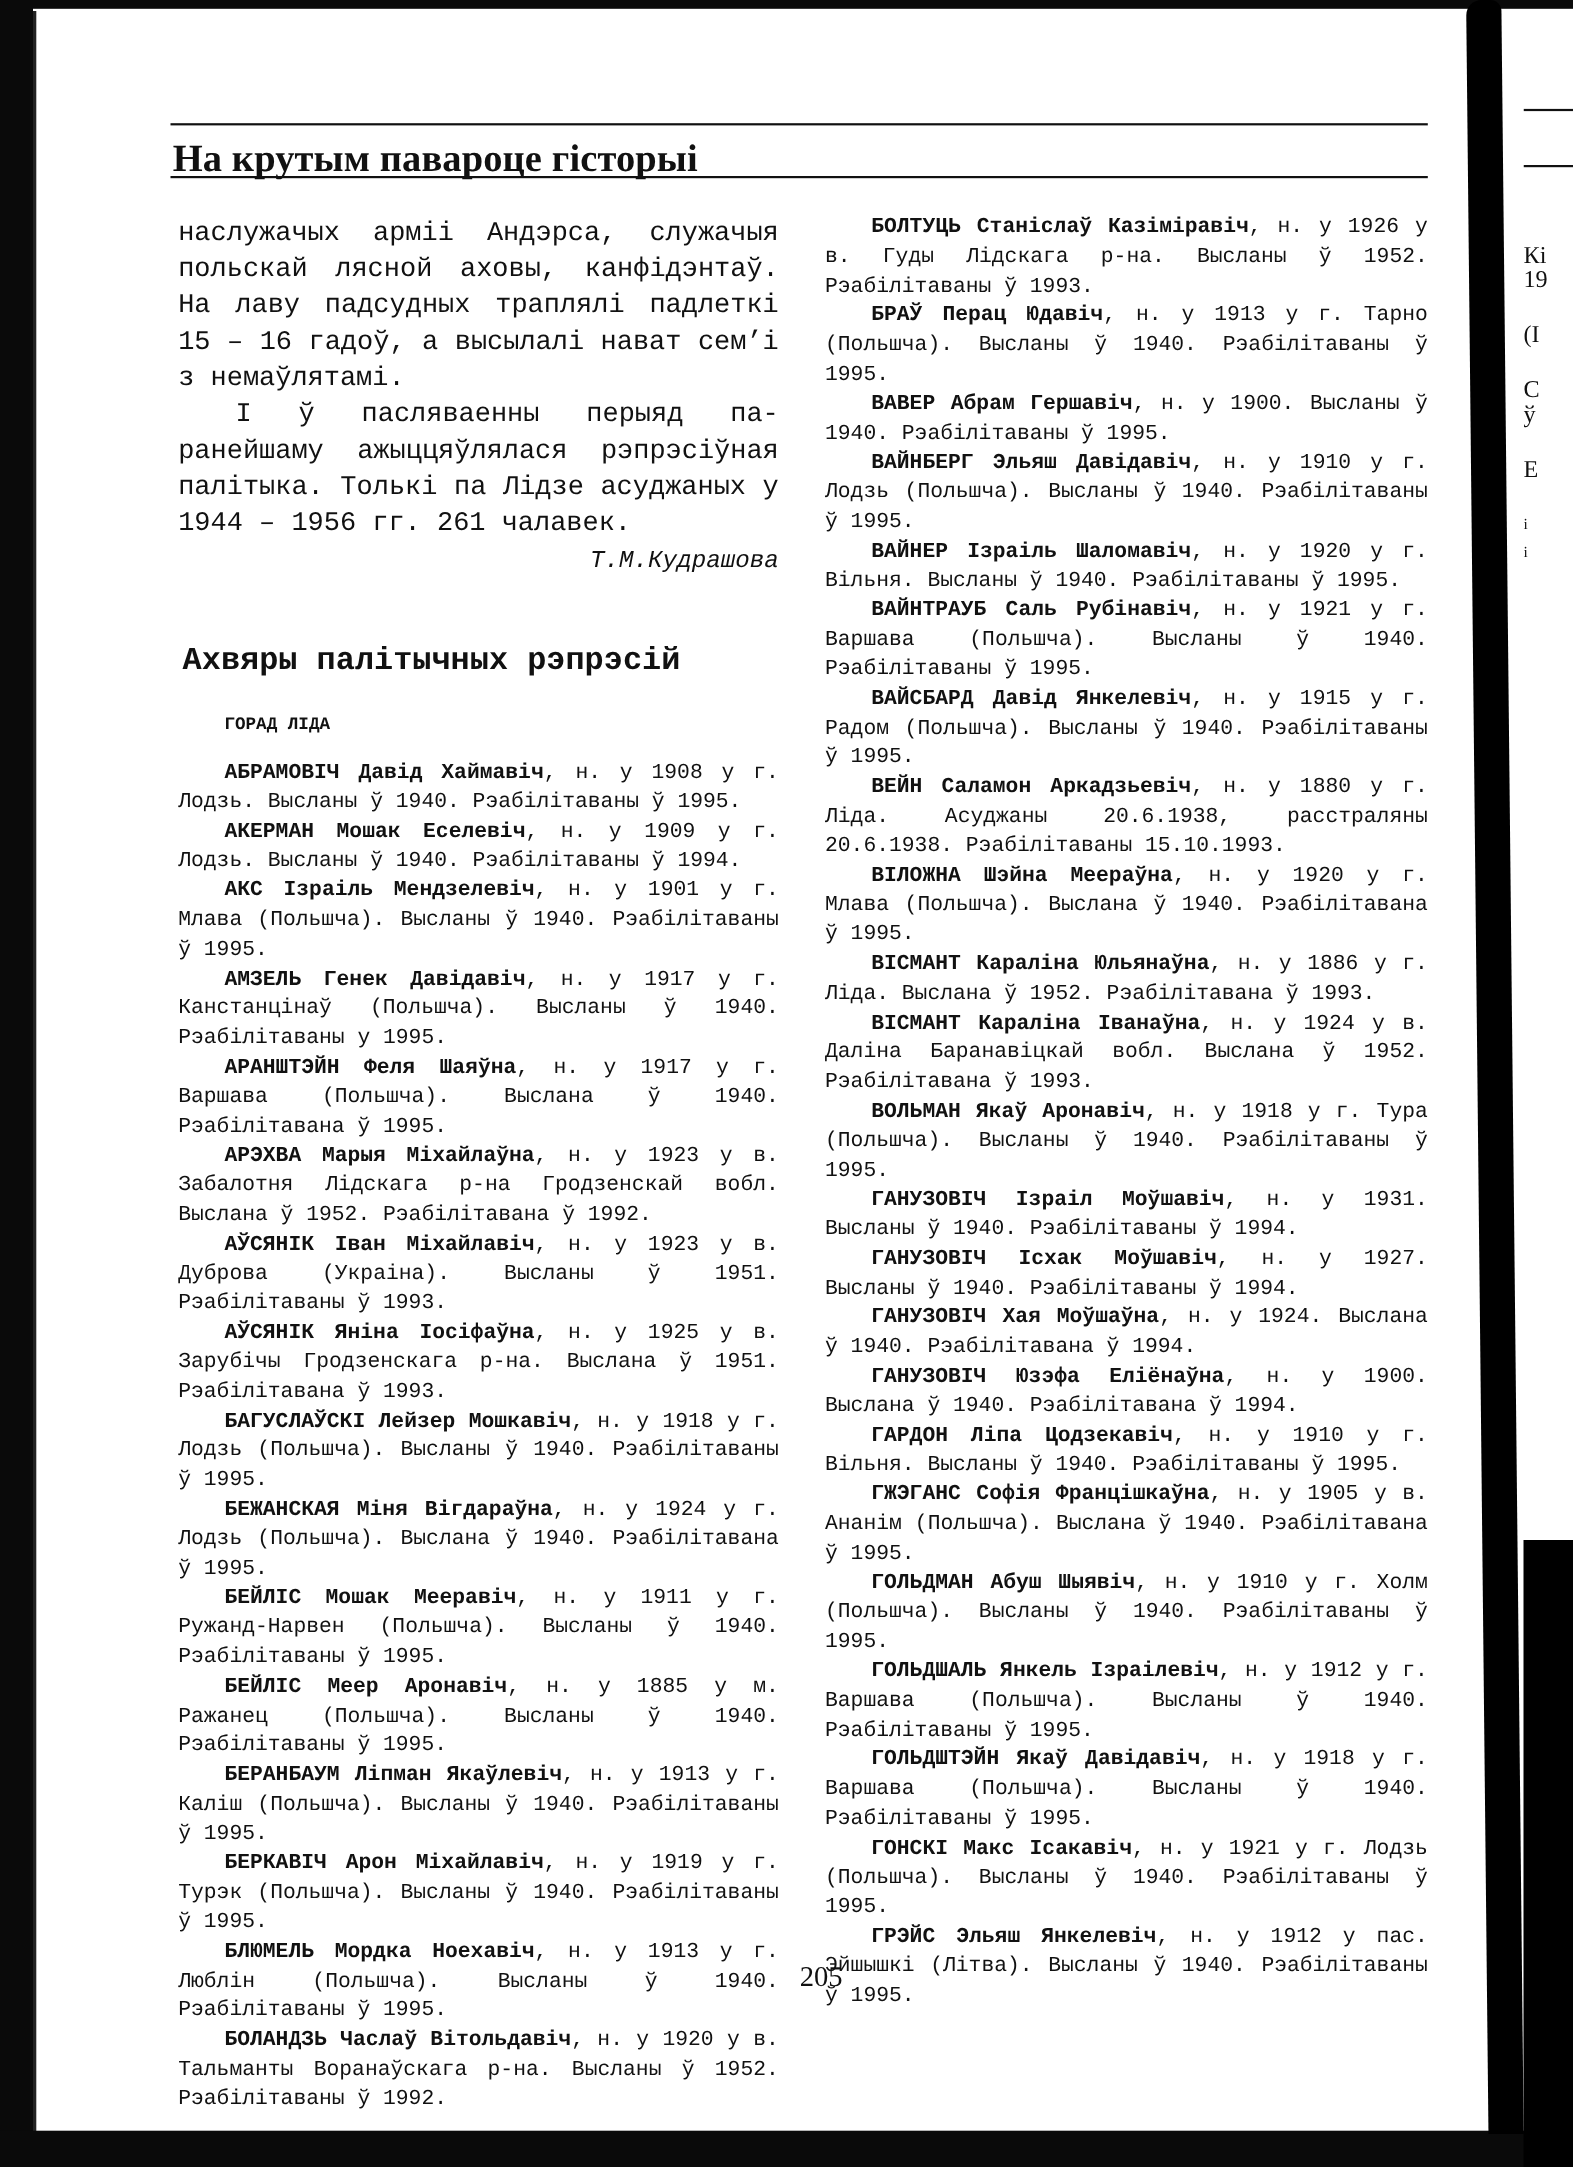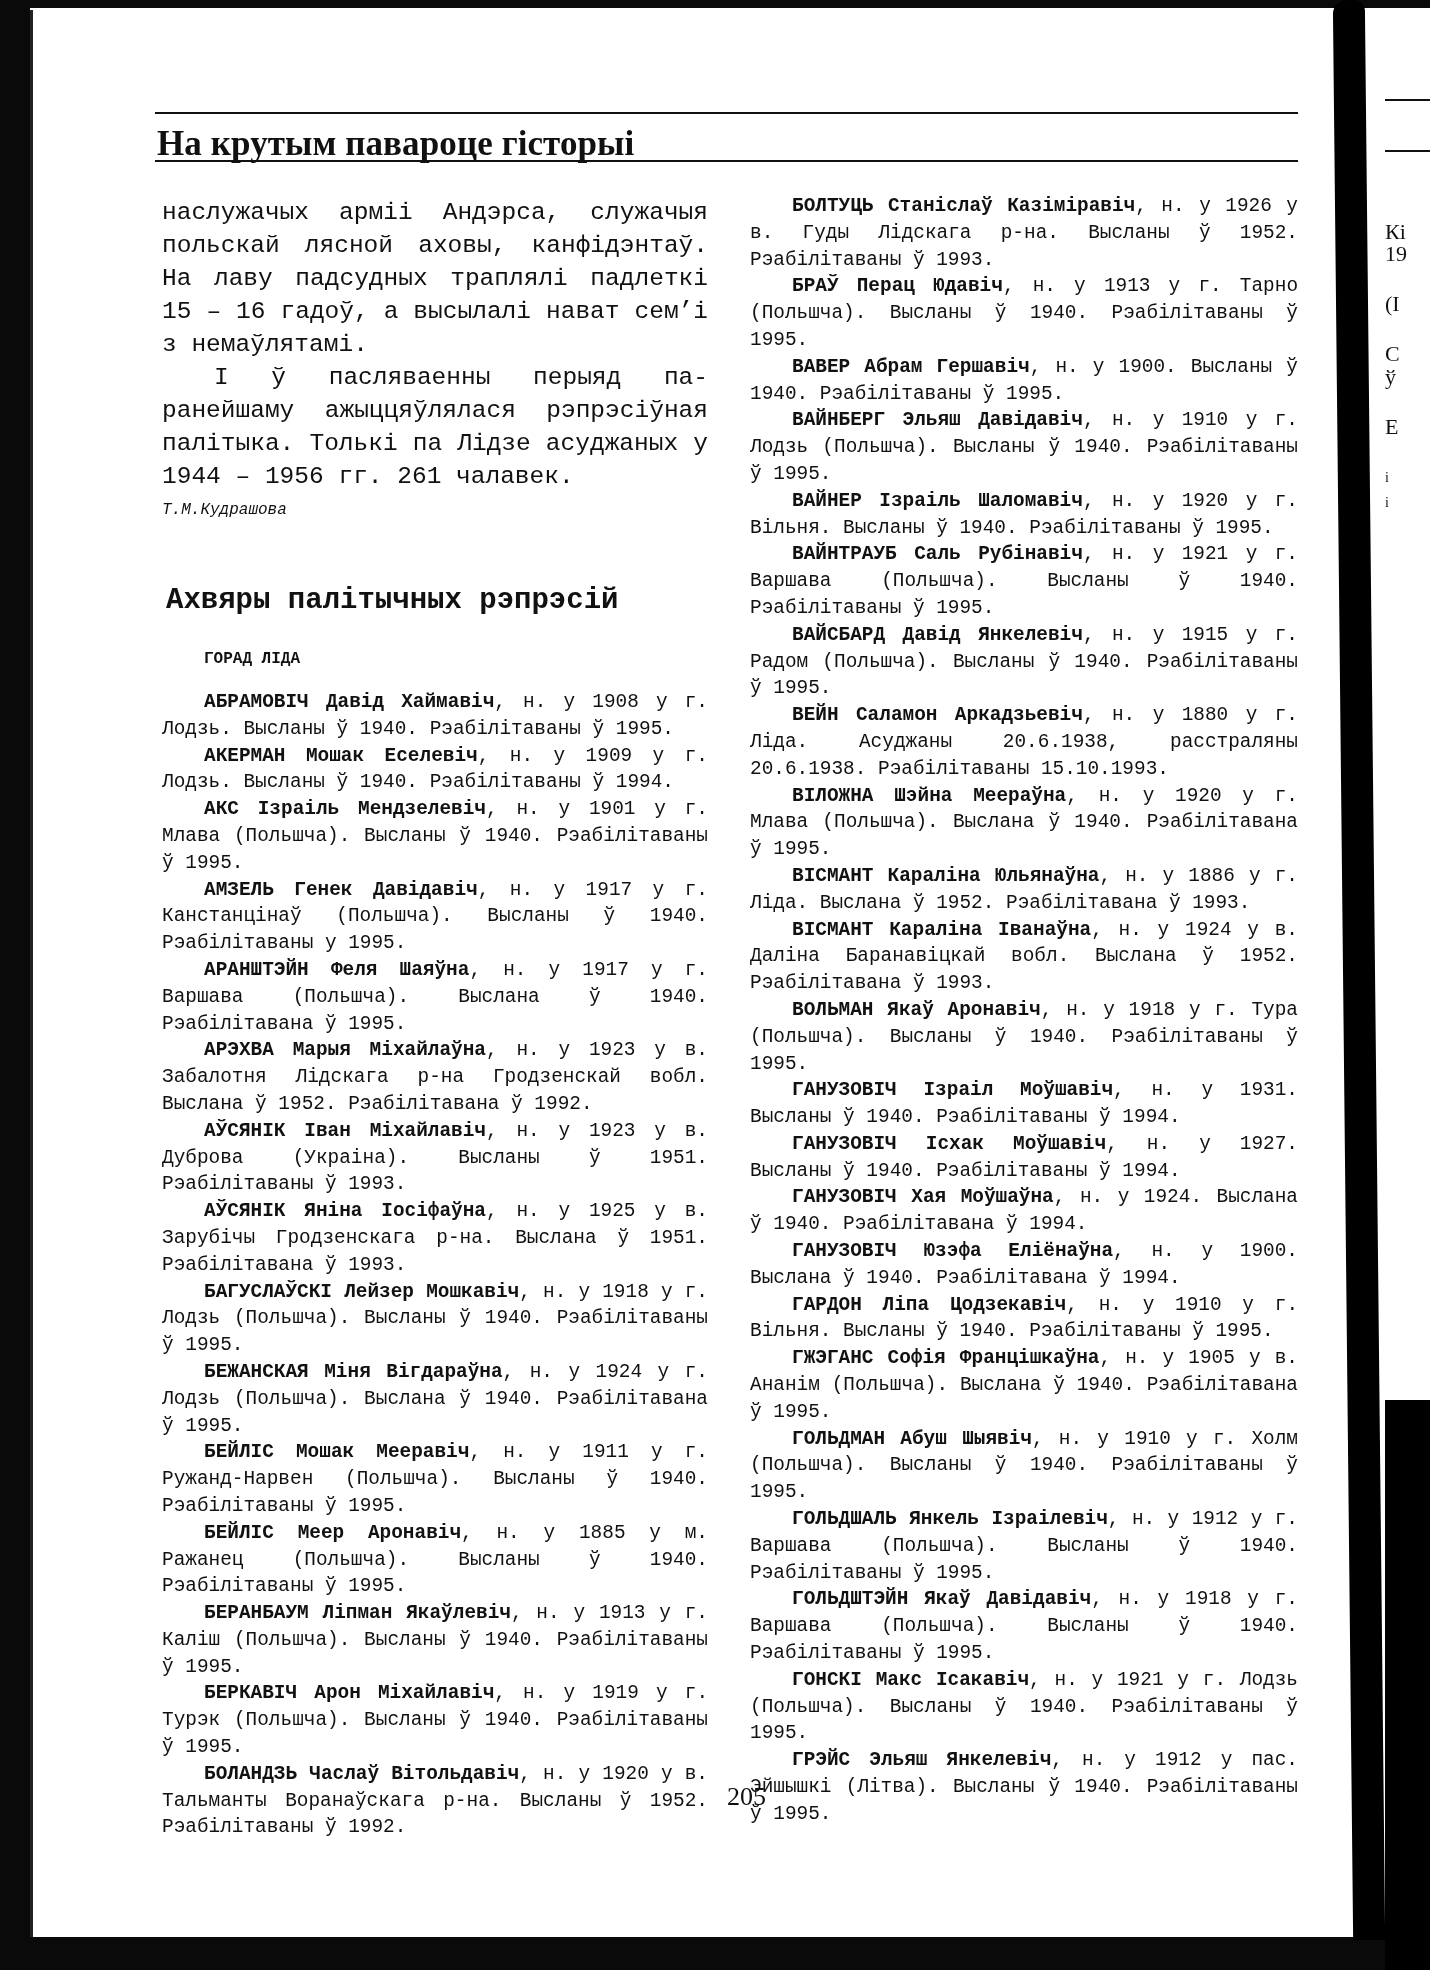--- a/index.html
+++ b/index.html
@@ -21,21 +21,21 @@
 
   .header-rule { position: absolute; left: 155px; width: 1143px; height: 2px; background: #111; }
   .running-head { position: absolute; left: 157px; top: 124px; font-size: 35px; font-weight: bold; letter-spacing: 0.1px; }
 
   .col { position: absolute; font-size: 19.4px; line-height: 26.8px; text-align: justify; font-family: Liberation Mono, monospace; }
   .col-left { left: 162px; top: 196px; width: 546px; }
   .col-right { left: 750px; top: 193px; width: 548px; }
 
   .intro p { margin: 0; font-size: 24.5px; line-height: 33px; text-align: justify; }
   .intro p.indent { text-indent: 52px; }
-  .signature { text-align: left; font-style: italic; font-size: 16px; line-height: 30px; margin-top: 2px; }
+  .signature { text-align: right; font-style: italic; font-size: 22px; line-height: 30px; margin-top: 2px; }
   .section-title { font-size: 29px; font-weight: bold; margin: 58px 0 0 4px; line-height: 36px; }
   .city-title { font-size: 16px; font-weight: bold; margin: 26px 0 16px 42px; line-height: 28px; }
 
   .entry { text-indent: 42px; margin: 0; hyphens: manual; }
   .entry .surname, .entry .given { font-weight: bold; }
   .entry .given { }
   .page-number { position: absolute; left: 727px; top: 1782px; font-size: 26px; }
 </style>
 </head>
 <body>
@@ -80,20 +80,21 @@
       <p class="entry"><span class="surname">АРАНШТЭЙН</span> <span class="given">Феля Шаяўна</span><span class="details">, н. у 1917 у г. Варшава (Польшча). Выслана ў 1940. Рэабілітавана ў 1995.</span></p>
       <p class="entry"><span class="surname">АРЭХВА</span> <span class="given">Марыя Міхайлаўна</span><span class="details">, н. у 1923 у в. Забалотня Лідскага р-на Гродзенскай вобл. Выслана ў 1952. Рэабілітавана ў 1992.</span></p>
       <p class="entry"><span class="surname">АЎСЯНІК</span> <span class="given">Іван Міхайлавіч</span><span class="details">, н. у 1923 у в. Дуброва (Украіна). Высланы ў 1951. Рэабілітаваны ў 1993.</span></p>
       <p class="entry"><span class="surname">АЎСЯНІК</span> <span class="given">Яніна Іосіфаўна</span><span class="details">, н. у 1925 у в. Зарубічы Гродзенскага р-на. Выслана ў 1951. Рэабілітавана ў 1993.</span></p>
       <p class="entry"><span class="surname">БАГУСЛАЎСКІ</span> <span class="given">Лейзер Мошкавіч</span><span class="details">, н. у 1918 у г. Лодзь (Польшча). Высланы ў 1940. Рэабілітаваны ў 1995.</span></p>
       <p class="entry"><span class="surname">БЕЖАНСКАЯ</span> <span class="given">Міня Вігдараўна</span><span class="details">, н. у 1924 у г. Лодзь (Польшча). Выслана ў 1940. Рэабілітавана ў 1995.</span></p>
       <p class="entry"><span class="surname">БЕЙЛІС</span> <span class="given">Мошак Мееравіч</span><span class="details">, н. у 1911 у г. Ружанд-Нарвен (Польшча). Высланы ў 1940. Рэабілітаваны ў 1995.</span></p>
       <p class="entry"><span class="surname">БЕЙЛІС</span> <span class="given">Меер Аронавіч</span><span class="details">, н. у 1885 у м. Ражанец (Польшча). Высланы ў 1940. Рэабілітаваны ў 1995.</span></p>
       <p class="entry"><span class="surname">БЕРАНБАУМ</span> <span class="given">Ліпман Якаўлевіч</span><span class="details">, н. у 1913 у г. Каліш (Польшча). Высланы ў 1940. Рэабілітаваны ў 1995.</span></p>
       <p class="entry"><span class="surname">БЕРКАВІЧ</span> <span class="given">Арон Міхайлавіч</span><span class="details">, н. у 1919 у г. Турэк (Польшча). Высланы ў 1940. Рэабілітаваны ў 1995.</span></p>
+      <p class="entry"><span class="surname">БЛЮМЕЛЬ</span> <span class="given">Мордка Ноехавіч</span><span class="details">, н. у 1913 у г. Люблін (Польшча). Высланы ў 1940. Рэабілітаваны ў 1995.</span></p>
       <p class="entry"><span class="surname">БОЛАНДЗЬ</span> <span class="given">Часлаў Вітольдавіч</span><span class="details">, н. у 1920 у в. Тальманты Воранаўскага р-на. Высланы ў 1952. Рэабілітаваны ў 1992.</span></p>
     </div>
 </div>
 
 <div class="col col-right">
   <div id="entries-right">
       <p class="entry"><span class="surname">БОЛТУЦЬ</span> <span class="given">Станіслаў Казіміравіч</span><span class="details">, н. у 1926 у в. Гуды Лідскага р-на. Высланы ў 1952. Рэабілітаваны ў 1993.</span></p>
       <p class="entry"><span class="surname">БРАЎ</span> <span class="given">Перац Юдавіч</span><span class="details">, н. у 1913 у г. Тарно (Польшча). Высланы ў 1940. Рэабілітаваны ў 1995.</span></p>
       <p class="entry"><span class="surname">ВАВЕР</span> <span class="given">Абрам Гершавіч</span><span class="details">, н. у 1900. Высланы ў 1940. Рэабілітаваны ў 1995.</span></p>
       <p class="entry"><span class="surname">ВАЙНБЕРГ</span> <span class="given">Эльяш Давідавіч</span><span class="details">, н. у 1910 у г. Лодзь (Польшча). Высланы ў 1940. Рэабілітаваны ў 1995.</span></p>

